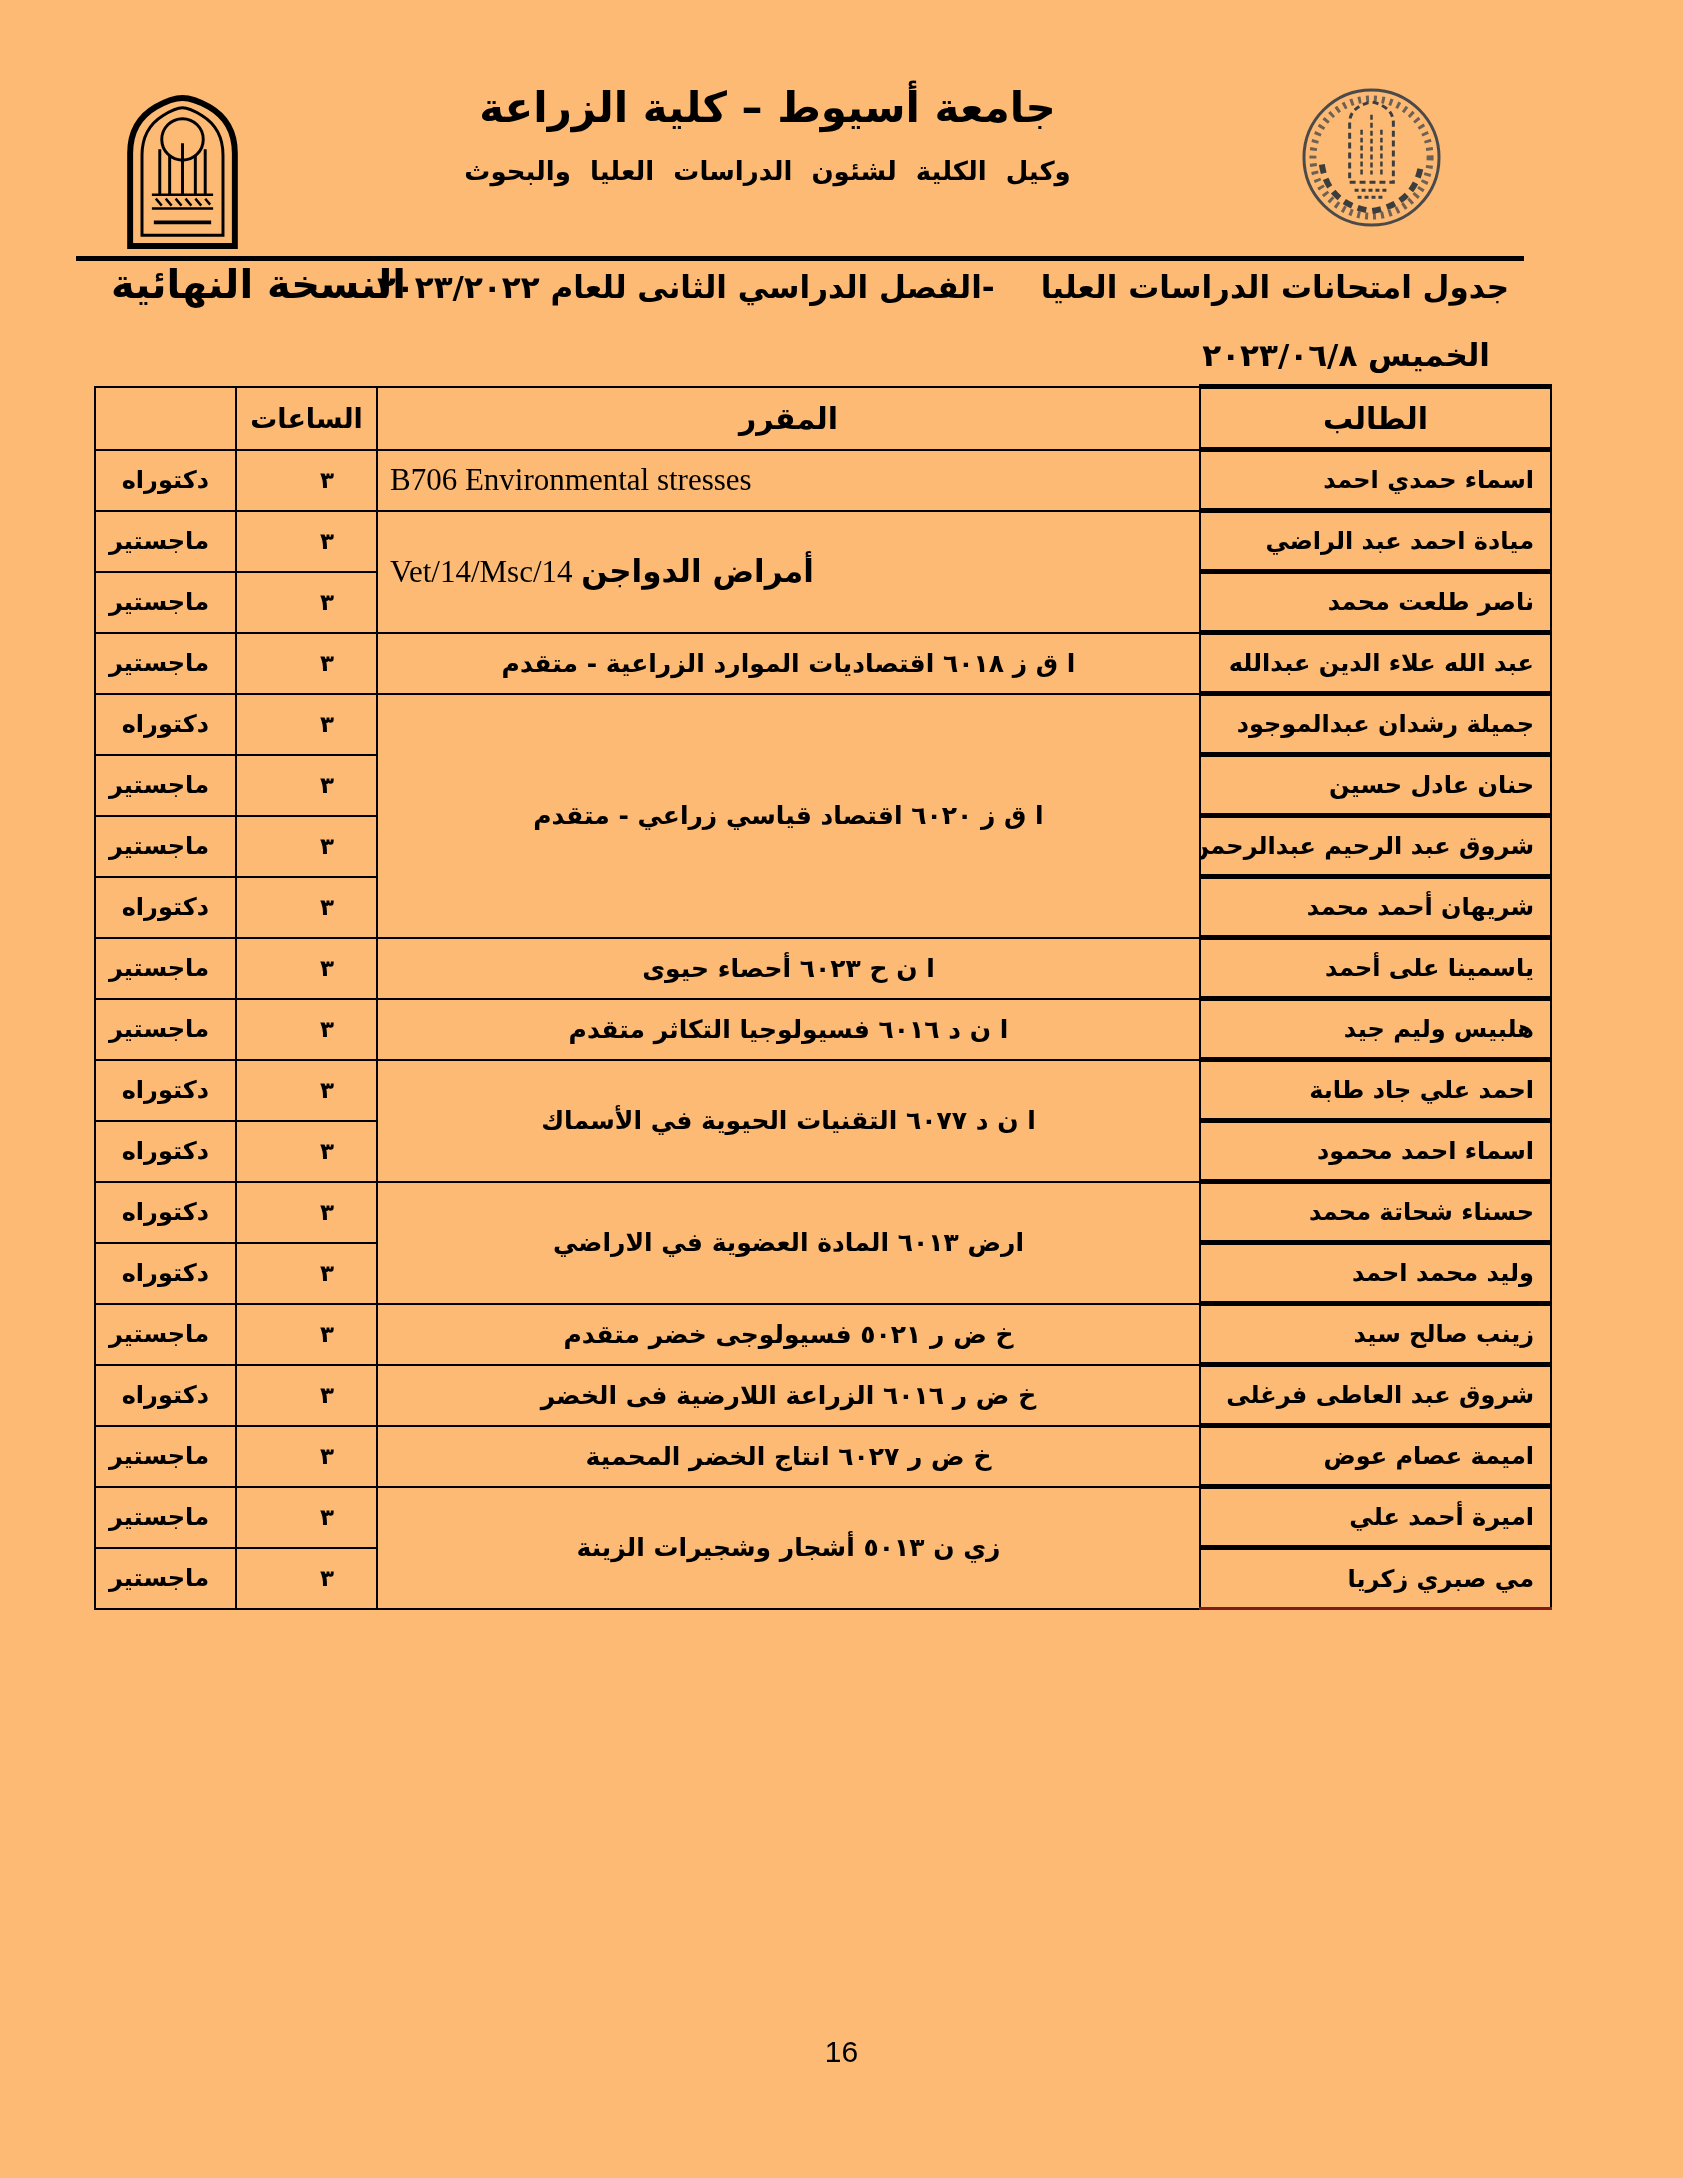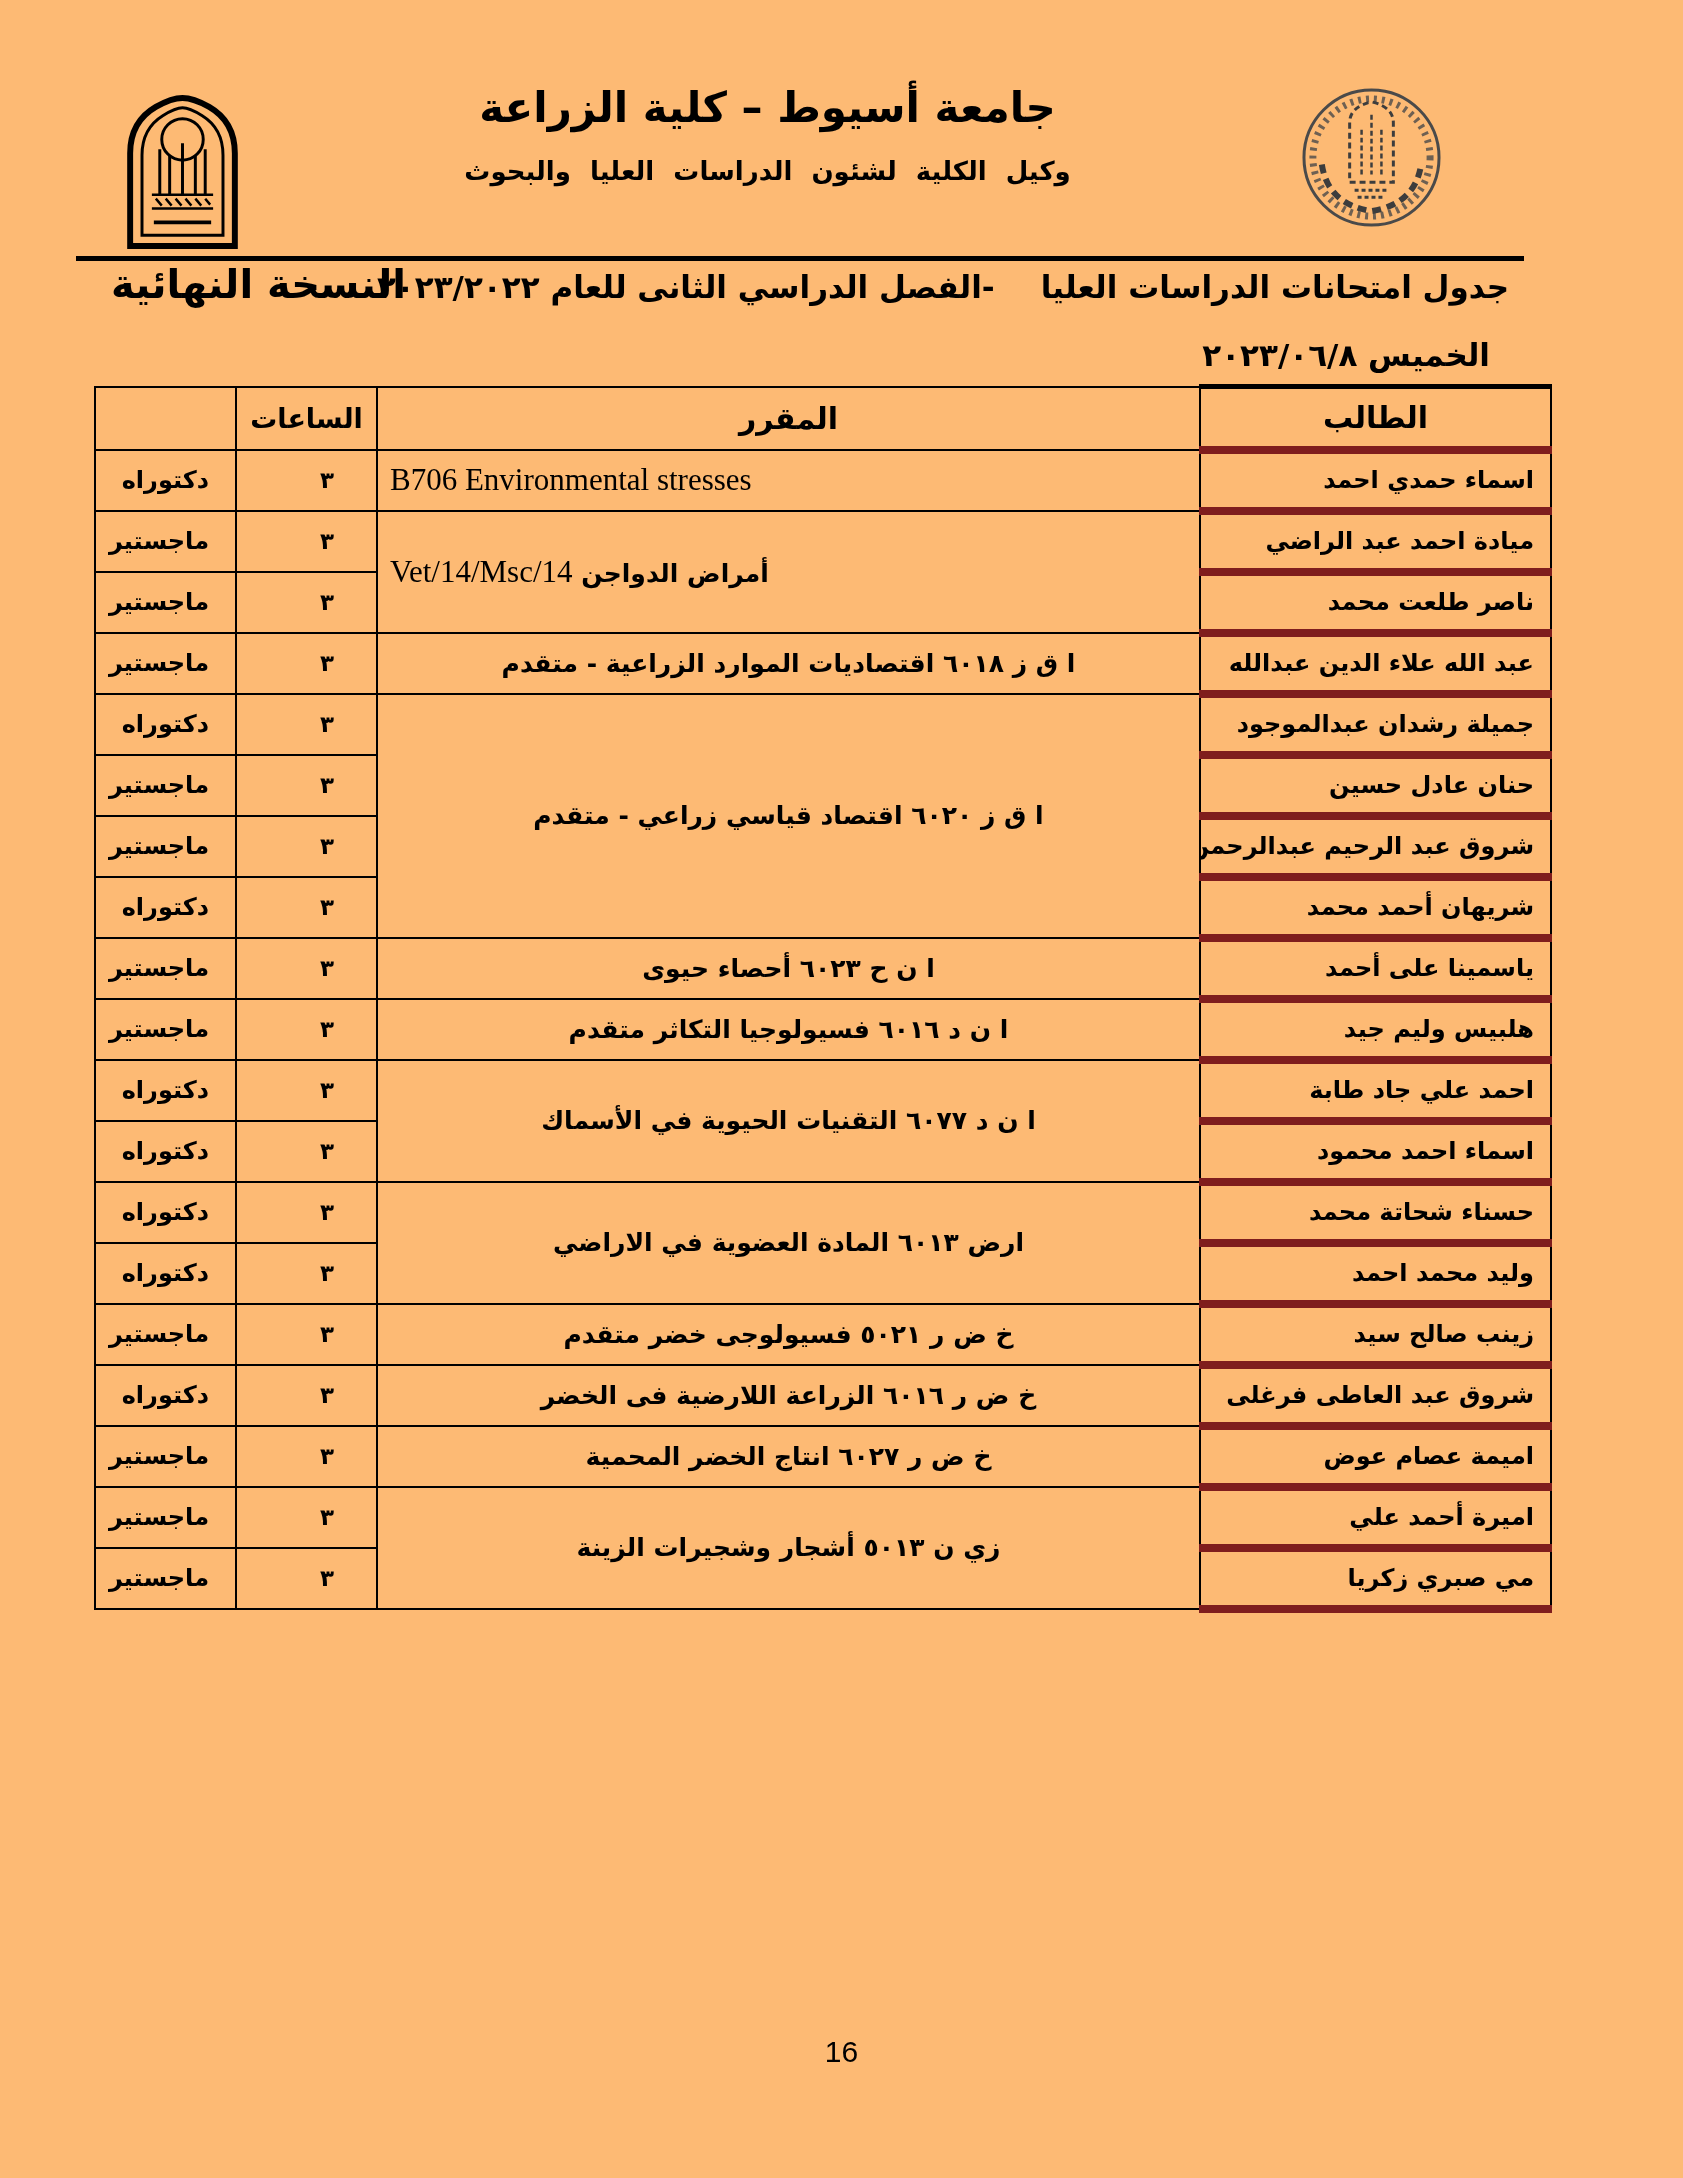--- a/index.html
+++ b/index.html
@@ -20,30 +20,30 @@
                 font-size:31px; font-weight:bold; white-space:nowrap; }
   .title-gap { display:inline-block; width:46px; }
   .version-label { position:absolute; top:261px; left:111px; font-size:40px; font-weight:bold; direction:rtl; }
   .date-line { position:absolute; top:337px; right:193px; font-size:31px; font-weight:bold; direction:rtl; }
   
   .exam-table { position:absolute; top:384px; left:94px; width:1455px;
                 border-collapse:collapse; table-layout:fixed; direction:rtl; }
   .exam-table td, .exam-table th { border:2px solid #000; overflow:hidden; }
   .exam-table thead tr { height:63px; }
   .exam-table tbody tr { height:61px; }
-  th.c-student, td.c-student { border-top:5px solid #000; border-bottom:8px solid #7f1d1d; }
+  th.c-student, td.c-student { border-top:5px solid #000; border-bottom:3px solid #7f1d1d; }
   td.c-student { text-align:right; padding-right:16px; font-size:24px; font-weight:bold; white-space:nowrap; }
   th.c-student { text-align:center; font-size:30px; font-weight:bold; }
   th.c-course  { text-align:center; font-size:30px; font-weight:bold; }
   td.c-course  { text-align:center; font-size:25px; font-weight:bold; padding:0 20px; }
   td.c-course.latin { text-align:left; direction:ltr; padding-left:12px;
                       font-family:"Liberation Serif", serif; font-weight:normal; font-size:31px; }
   td.c-course.mixed { text-align:left; direction:ltr; padding-left:12px; }
   td.c-course.mixed .latin-part { font-family:"Liberation Serif", serif; font-weight:normal; font-size:31px; }
-  td.c-course.mixed .arabic-part { font-weight:bold; font-size:25px; }
+  td.c-course.mixed .arabic-part { font-weight:bold; font-size:31px; }
   th.c-hours { text-align:center; font-size:27px; font-weight:bold; }
   td.c-hours { text-align:right; padding-right:42px; font-size:23px; font-weight:bold; }
   td.c-degree { text-align:right; padding-right:26px; font-size:24px; font-weight:bold; white-space:nowrap; }
   
   .page-number { position:absolute; top:2035px; left:0; width:1683px; text-align:center;
                  font-size:30px; font-family:"Liberation Sans", sans-serif; }
 </style>
 </head>
 <body>
 

